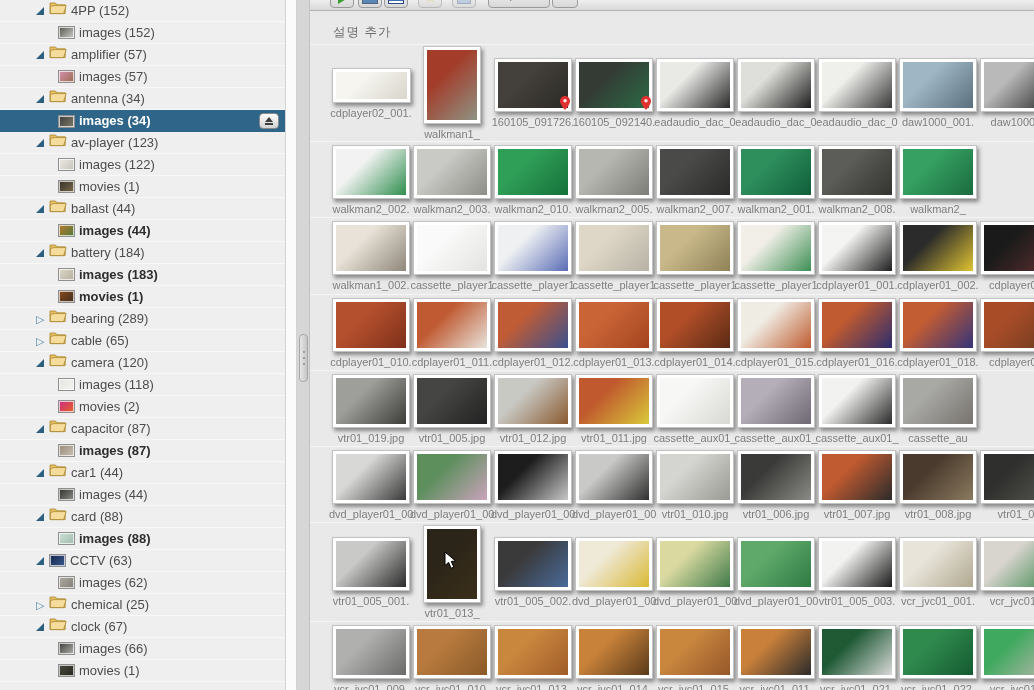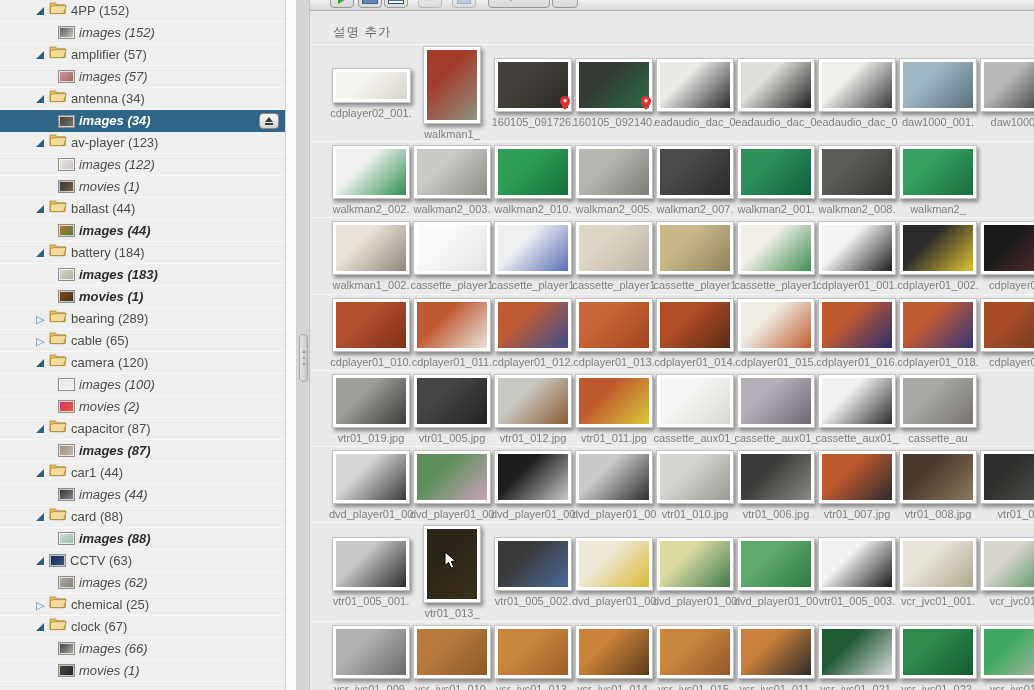--- a/index.html
+++ b/index.html
@@ -4,21 +4,21 @@
 <style>
   html,body{margin:0;padding:0;}
   body{font-family:"Liberation Sans",sans-serif;background:#fff;}
   #app{position:relative;width:1034px;height:690px;overflow:hidden;background:#e9e9e9;}
 
   
   #tree-panel{position:absolute;left:0;top:0;width:285px;height:690px;background:#efefef;overflow:hidden;}
   .trow{position:relative;height:22px;line-height:22px;display:flex;align-items:center;font-size:13px;color:#4c4c4c;border-bottom:1px solid rgba(255,255,255,.55);box-sizing:border-box;white-space:nowrap;}
   .trow.lvl0{padding-left:16px;}
   .trow.lvl1{padding-left:36px;}
-  .trow.lvl2{padding-left:58px;font-style:italic;}
+  .trow.lvl2{padding-left:58px;}
   .trow.bold .tlabel{font-weight:bold;color:#2e2e2e;}
   .trow.selected{background:#2e6588;border-bottom:none;}
   .trow.selected .tlabel{color:#fff;font-weight:bold;}
   .arrow-exp{width:0;height:0;border-left:8px solid transparent;border-bottom:8px solid #2d5f80;margin-right:5px;flex:0 0 auto;}
   .arrow-col{color:#4a82ad;font-size:11px;margin-right:4px;width:9px;flex:0 0 auto;line-height:22px;}
   .ficon{flex:0 0 auto;margin-right:4px;display:inline-block;}
   .thumb-ico{flex:0 0 auto;width:17px;height:13px;margin-right:4px;border:1px solid #8f8f8f;box-shadow:inset 0 0 0 1px rgba(255,255,255,.7);box-sizing:border-box;}
   .tlabel{overflow:hidden;}
   .eject-btn{position:absolute;right:6px;top:3px;width:20px;height:16px;border:1px solid #8a8a8a;border-radius:4px;background:linear-gradient(#fdfdfd,#d2d2d2);display:flex;flex-direction:column;align-items:center;justify-content:center;box-sizing:border-box;}
   .eject-tri{width:0;height:0;border-left:4px solid transparent;border-right:4px solid transparent;border-bottom:5px solid #3d3d3d;}
@@ -225,21 +225,21 @@
         <path d="M1.4 5.6 L5 4.6 L17.2 4.6 L14.6 12.6 L1.4 12.6 Z" fill="#f6dc9c" stroke="#a8852e" stroke-width="0.8"></path>
       </svg>
     </span>
 
     <span class="tlabel">camera (120)</span>
 
   </div>
       <div class="trow lvl2">
 
     <span class="thumb-ico" style="background: linear-gradient(135deg, rgb(230, 230, 226), rgb(242, 242, 239));"></span>
-    <span class="tlabel">images (100)</span>
+    <span class="tlabel">images (118)</span>
 
   </div>
       <div class="trow lvl2">
 
     <span class="thumb-ico" style="background: linear-gradient(135deg, rgb(204, 42, 136), rgb(232, 100, 31));"></span>
     <span class="tlabel">movies (2)</span>
 
   </div>
       <div class="trow lvl1">
     <span class="arrow-exp"></span>

